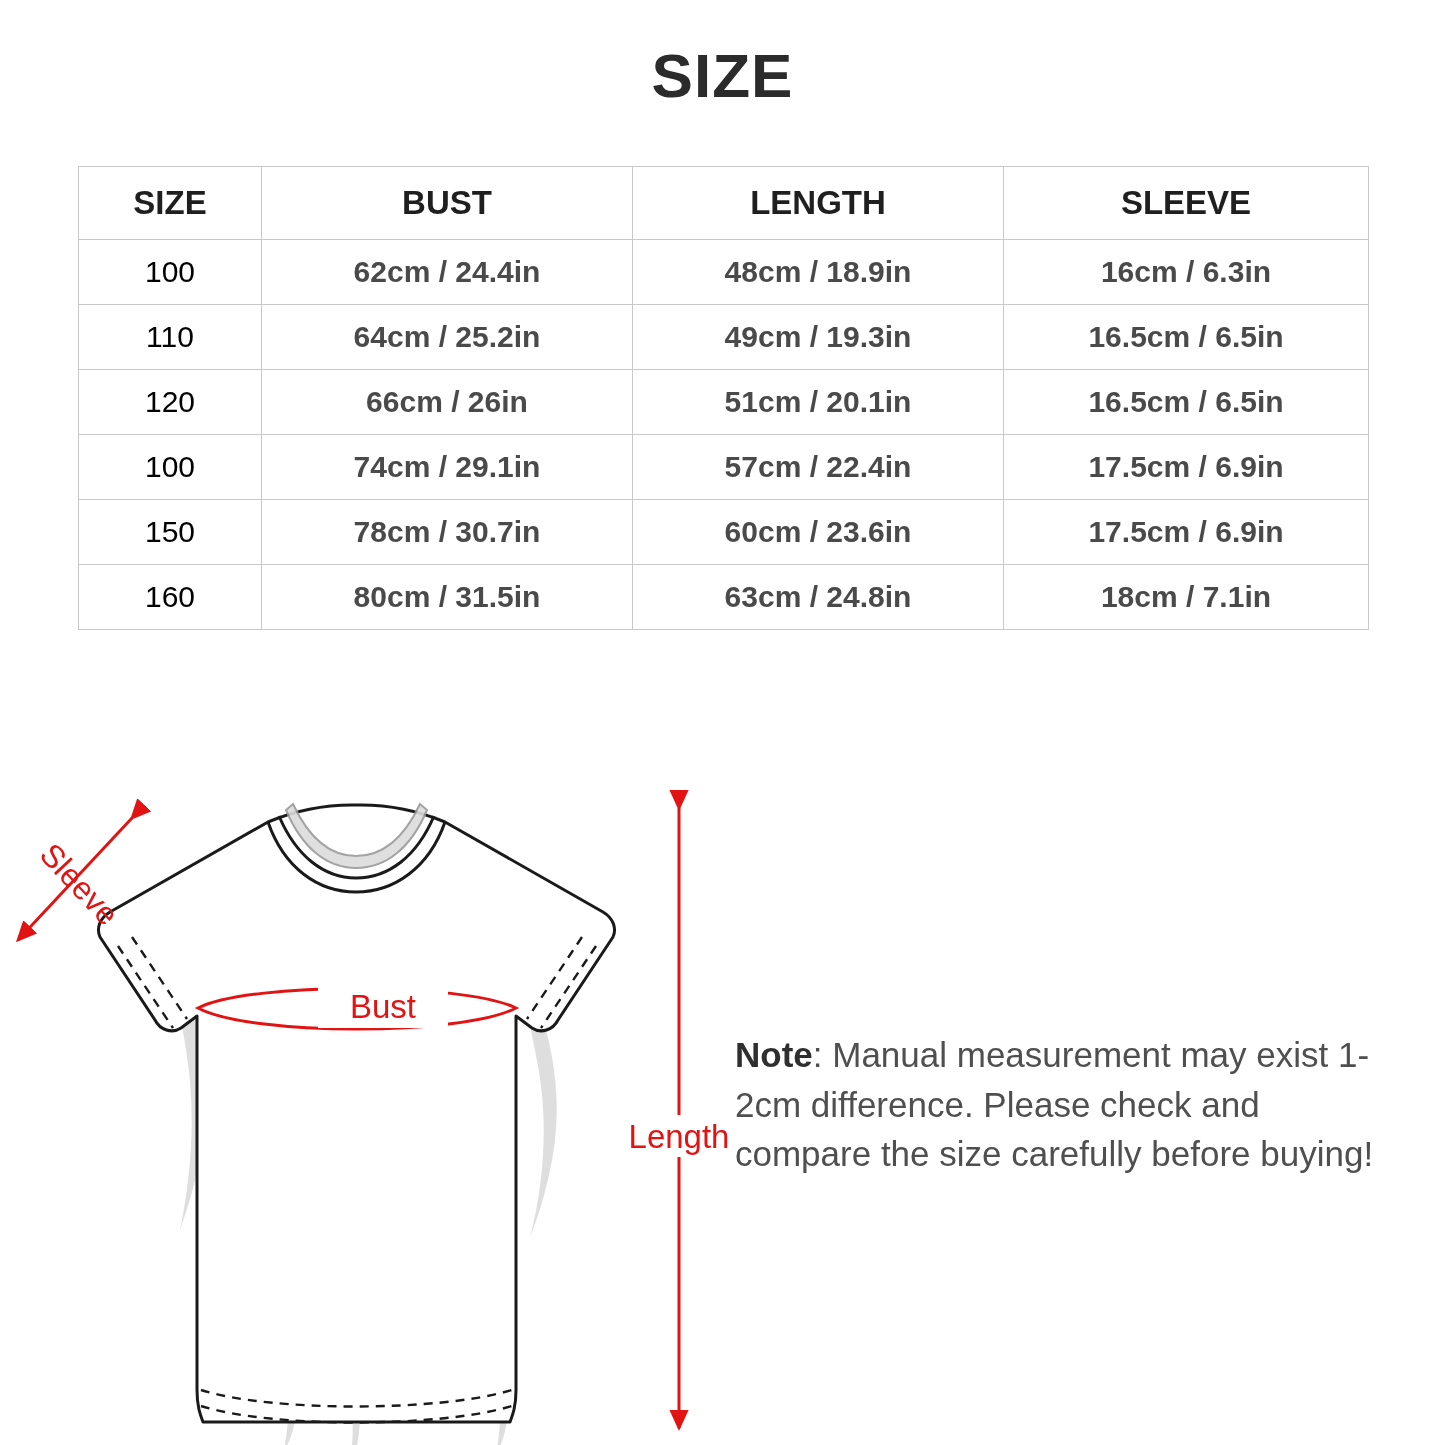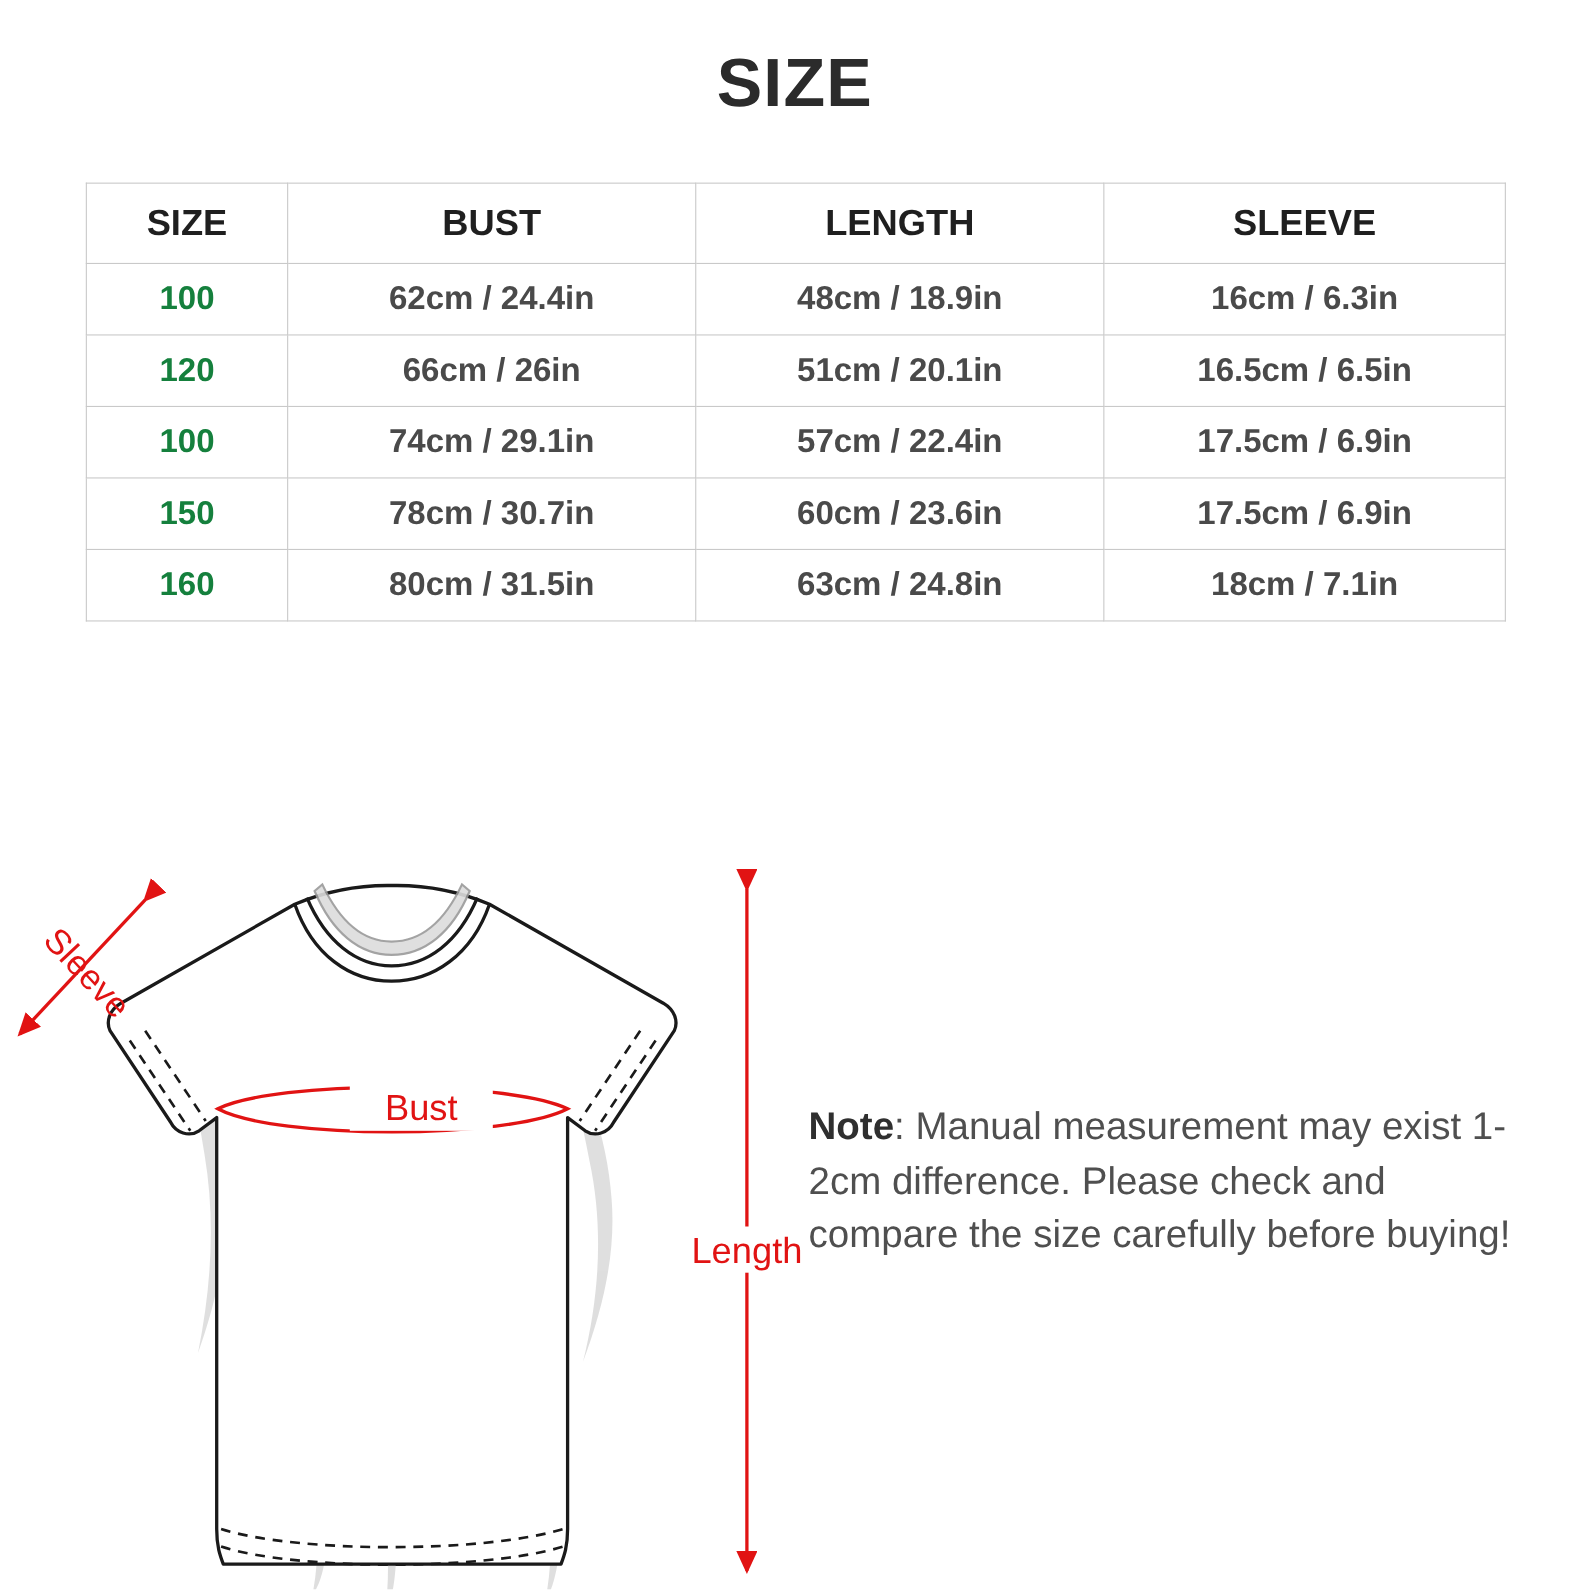--- a/index.html
+++ b/index.html
@@ -42,22 +42,22 @@
     padding: 0;
     font-weight: 700;
   }
   table.size-table thead th {
     font-size: 33px;
     font-weight: 700;
     color: #1f1f1f;
     height: 72px;
   }
   table.size-table td.size-col {
-    font-weight: 700;
-    color: #15803d;
+    font-weight: 400;
+    color: #000000;
   }
   col.c-size { width: 183px; }
   col.c-bust { width: 371px; }
   col.c-length { width: 371px; }
   col.c-sleeve { width: 365px; }
 
   .lower {
     position: absolute;
     left: 0;
     top: 760px;
@@ -65,21 +65,21 @@
     height: 685px;
   }
   .shirt-svg {
     position: absolute;
     left: 0;
     top: 0;
   }
   .note-block {
     position: absolute;
     left: 735px;
-    top: 239px;
+    top: 270px;
     width: 650px;
     font-size: 35px;
     line-height: 1.42;
     color: #4f4f4f;
   }
   .note-label {
     font-weight: 700;
     color: #2f2f2f;
   }
 </style>
@@ -105,20 +105,26 @@
           <th>LENGTH</th>
           <th>SLEEVE</th>
         </tr>
       </thead>
       <tbody>
         <tr>
           <td class="size-col">100</td>
           <td>62cm / 24.4in</td>
           <td>48cm / 18.9in</td>
           <td>16cm / 6.3in</td>
+        </tr>
+        <tr>
+          <td class="size-col">110</td>
+          <td>64cm / 25.2in</td>
+          <td>49cm / 19.3in</td>
+          <td>16.5cm / 6.5in</td>
         </tr>
         <tr>
           <td class="size-col">120</td>
           <td>66cm / 26in</td>
           <td>51cm / 20.1in</td>
           <td>16.5cm / 6.5in</td>
         </tr>
         <tr>
           <td class="size-col">100</td>
           <td>74cm / 29.1in</td>

